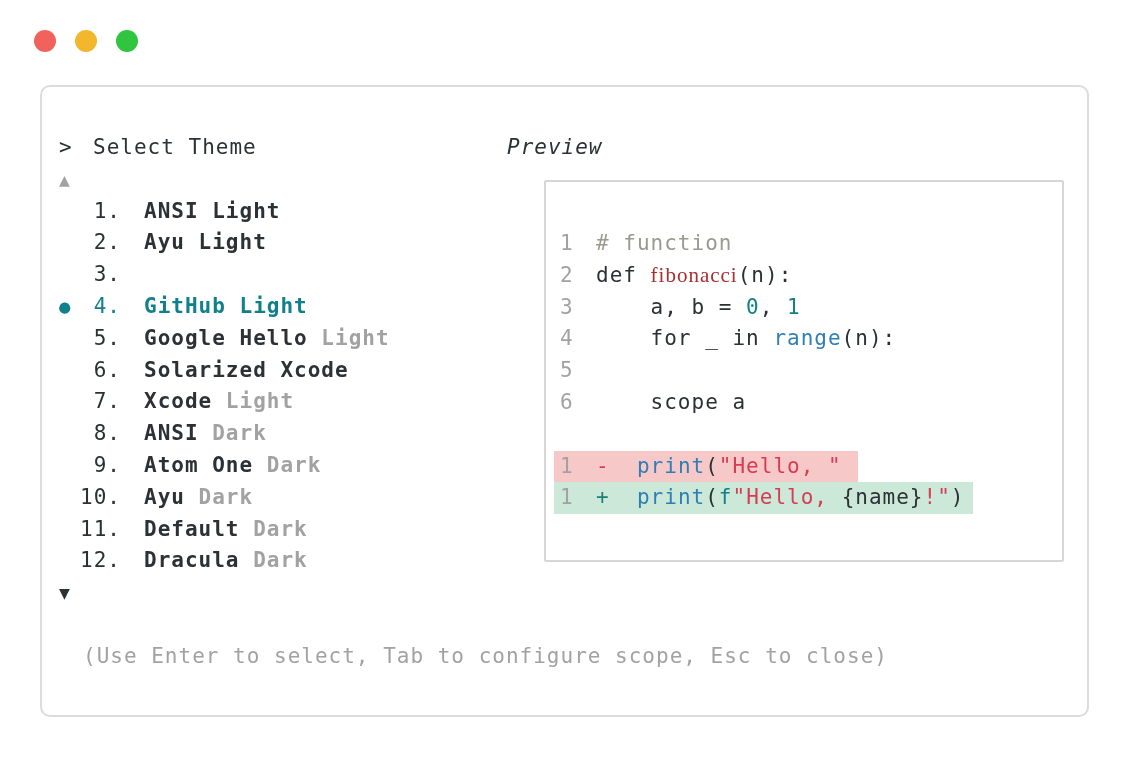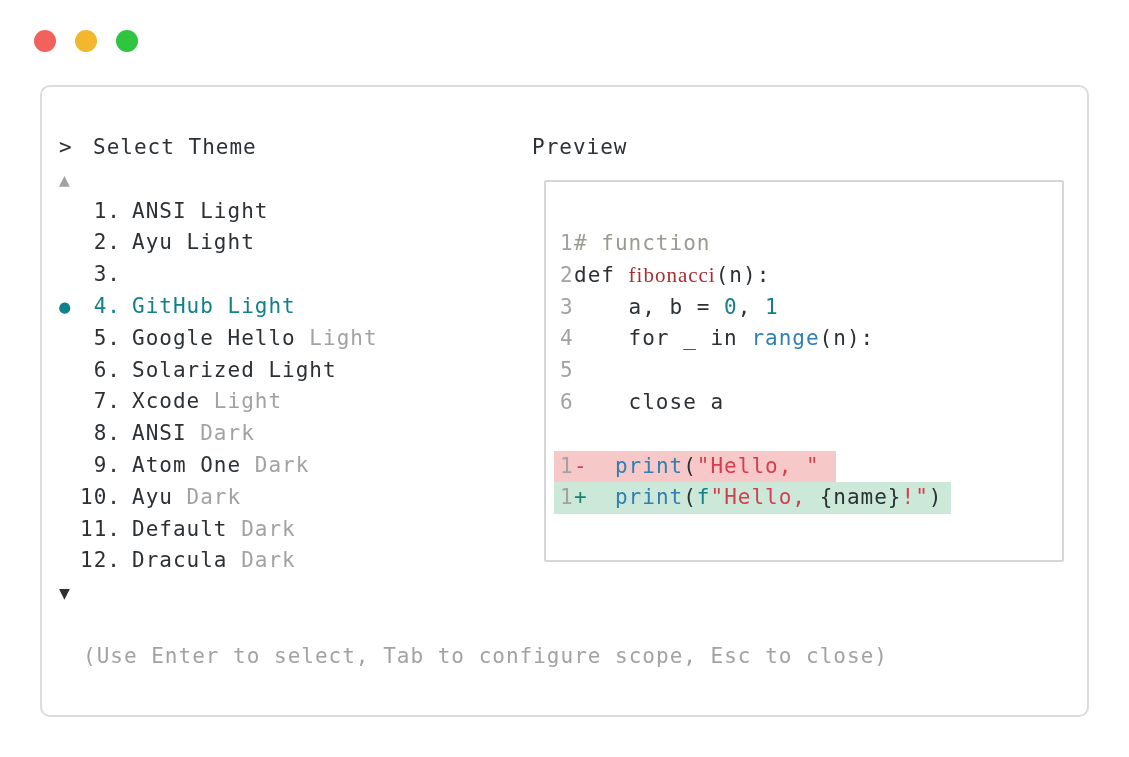--- a/index.html
+++ b/index.html
@@ -18,38 +18,38 @@
   .window{
     position:absolute;left:40px;top:85px;width:1049px;height:632px;
     border:2px solid var(--window-border);border-radius:10px;background:#fff;box-sizing:border-box;
   }
   
   .left-col{position:absolute;left:17px;top:45px;}
   .row{display:flex;height:31.8px;line-height:31.8px;white-space:pre;}
   .header-row .marker{width:34px;}
   .marker{width:21px;flex:0 0 auto;}
   .num{width:41px;flex:0 0 auto;text-align:right;}
-  .name{margin-left:11px;}
+  .name{margin-left:23px;font-weight:bold;}
   .suffix{color:var(--muted);}
   .item.selected .marker,.item.selected .num,.item.selected .name{color:var(--accent-teal);}
   .item.selected .marker{font-size:19px;}
   .arrow-row .arrow{font-size:18px;}
   .arrow.up{color:var(--muted);}
   .arrow.down{color:var(--text);}
   .help{position:absolute;left:17px;top:557px;color:var(--muted);white-space:pre;margin-left:24px;}
   
-  .preview-label{position:absolute;left:490px;top:45px;height:31.8px;line-height:31.8px;}
+  .preview-label{position:absolute;left:465px;top:45px;height:31.8px;line-height:31.8px;font-style:italic;}
   .preview-box{
     position:absolute;left:502px;top:93px;width:520px;height:382px;box-sizing:border-box;
     border:2px solid var(--preview-border);border-radius:2px;background:#fff;
   }
   #code{padding:46px 0 0 14px;}
   .cl{display:flex;height:31.8px;line-height:31.8px;width:max-content;}
   .cln{width:14px;flex:0 0 auto;color:var(--muted);}
-  .clt{display:flex;justify-content:flex-end;}
+  .clt{margin-left:22px;display:flex;justify-content:flex-end;}
   .clt span{white-space:pre;}
   .cl.removed{background:var(--removed-bg);margin-left:-6px;padding:0 16px 0 6px;}
   .cl.added{background:var(--added-bg);margin-left:-6px;padding:0 9px 0 6px;}
   
   .tok-plain{color:var(--text);}
   .tok-comment{color:var(--comment);}
   .tok-func{color:var(--function-name);font-family:Liberation Serif, serif;}
   .tok-numlit{color:var(--number-literal);}
   .tok-builtin{color:var(--builtin);}
   .tok-string{color:var(--string);}
@@ -75,21 +75,21 @@
     </div>
     <div class="row arrow-row">
       <span class="arrow up">▲</span>
     </div>
     <div id="theme-list">
         <div class="row item"><span class="marker"></span><span class="num">1.</span><span class="name"><span>ANSI Light</span></span></div>
         <div class="row item"><span class="marker"></span><span class="num">2.</span><span class="name"><span>Ayu Light</span></span></div>
         <div class="row item"><span class="marker"></span><span class="num">3.</span></div>
         <div class="row item selected"><span class="marker">●</span><span class="num">4.</span><span class="name"><span>GitHub Light</span></span></div>
         <div class="row item"><span class="marker"></span><span class="num">5.</span><span class="name"><span>Google Hello</span><span class="suffix"> Light</span></span></div>
-        <div class="row item"><span class="marker"></span><span class="num">6.</span><span class="name"><span>Solarized Light</span></span></div>
+        <div class="row item"><span class="marker"></span><span class="num">6.</span><span class="name"><span>Solarized Xcode</span></span></div>
         <div class="row item"><span class="marker"></span><span class="num">7.</span><span class="name"><span>Xcode</span><span class="suffix"> Light</span></span></div>
         <div class="row item"><span class="marker"></span><span class="num">8.</span><span class="name"><span>ANSI</span><span class="suffix"> Dark</span></span></div>
         <div class="row item"><span class="marker"></span><span class="num">9.</span><span class="name"><span>Atom One</span><span class="suffix"> Dark</span></span></div>
         <div class="row item"><span class="marker"></span><span class="num">10.</span><span class="name"><span>Ayu</span><span class="suffix"> Dark</span></span></div>
         <div class="row item"><span class="marker"></span><span class="num">11.</span><span class="name"><span>Default</span><span class="suffix"> Dark</span></span></div>
         <div class="row item"><span class="marker"></span><span class="num">12.</span><span class="name"><span>Dracula</span><span class="suffix"> Dark</span></span></div>
       </div>
     <div class="row arrow-row">
       <span class="arrow down">▼</span>
     </div>
@@ -130,21 +130,21 @@
             <span class="tok-builtin">range</span>
             <span class="tok-plain">(n):</span>
           </span>
         </div>
         <div class="cl code">
           <span class="cln">5</span>
         </div>
         <div class="cl code">
           <span class="cln">6</span>
           <span class="clt">
-            <span class="tok-plain">    close a</span>
+            <span class="tok-plain">    scope a</span>
           </span>
         </div>
         <div class="cl blank"></div>
         <div class="cl removed">
           <span class="cln">1</span>
           <span class="clt">
             <span class="tok-minus">-</span>
             <span class="tok-plain">  </span>
             <span class="tok-builtin">print</span>
             <span class="tok-plain">(</span>

